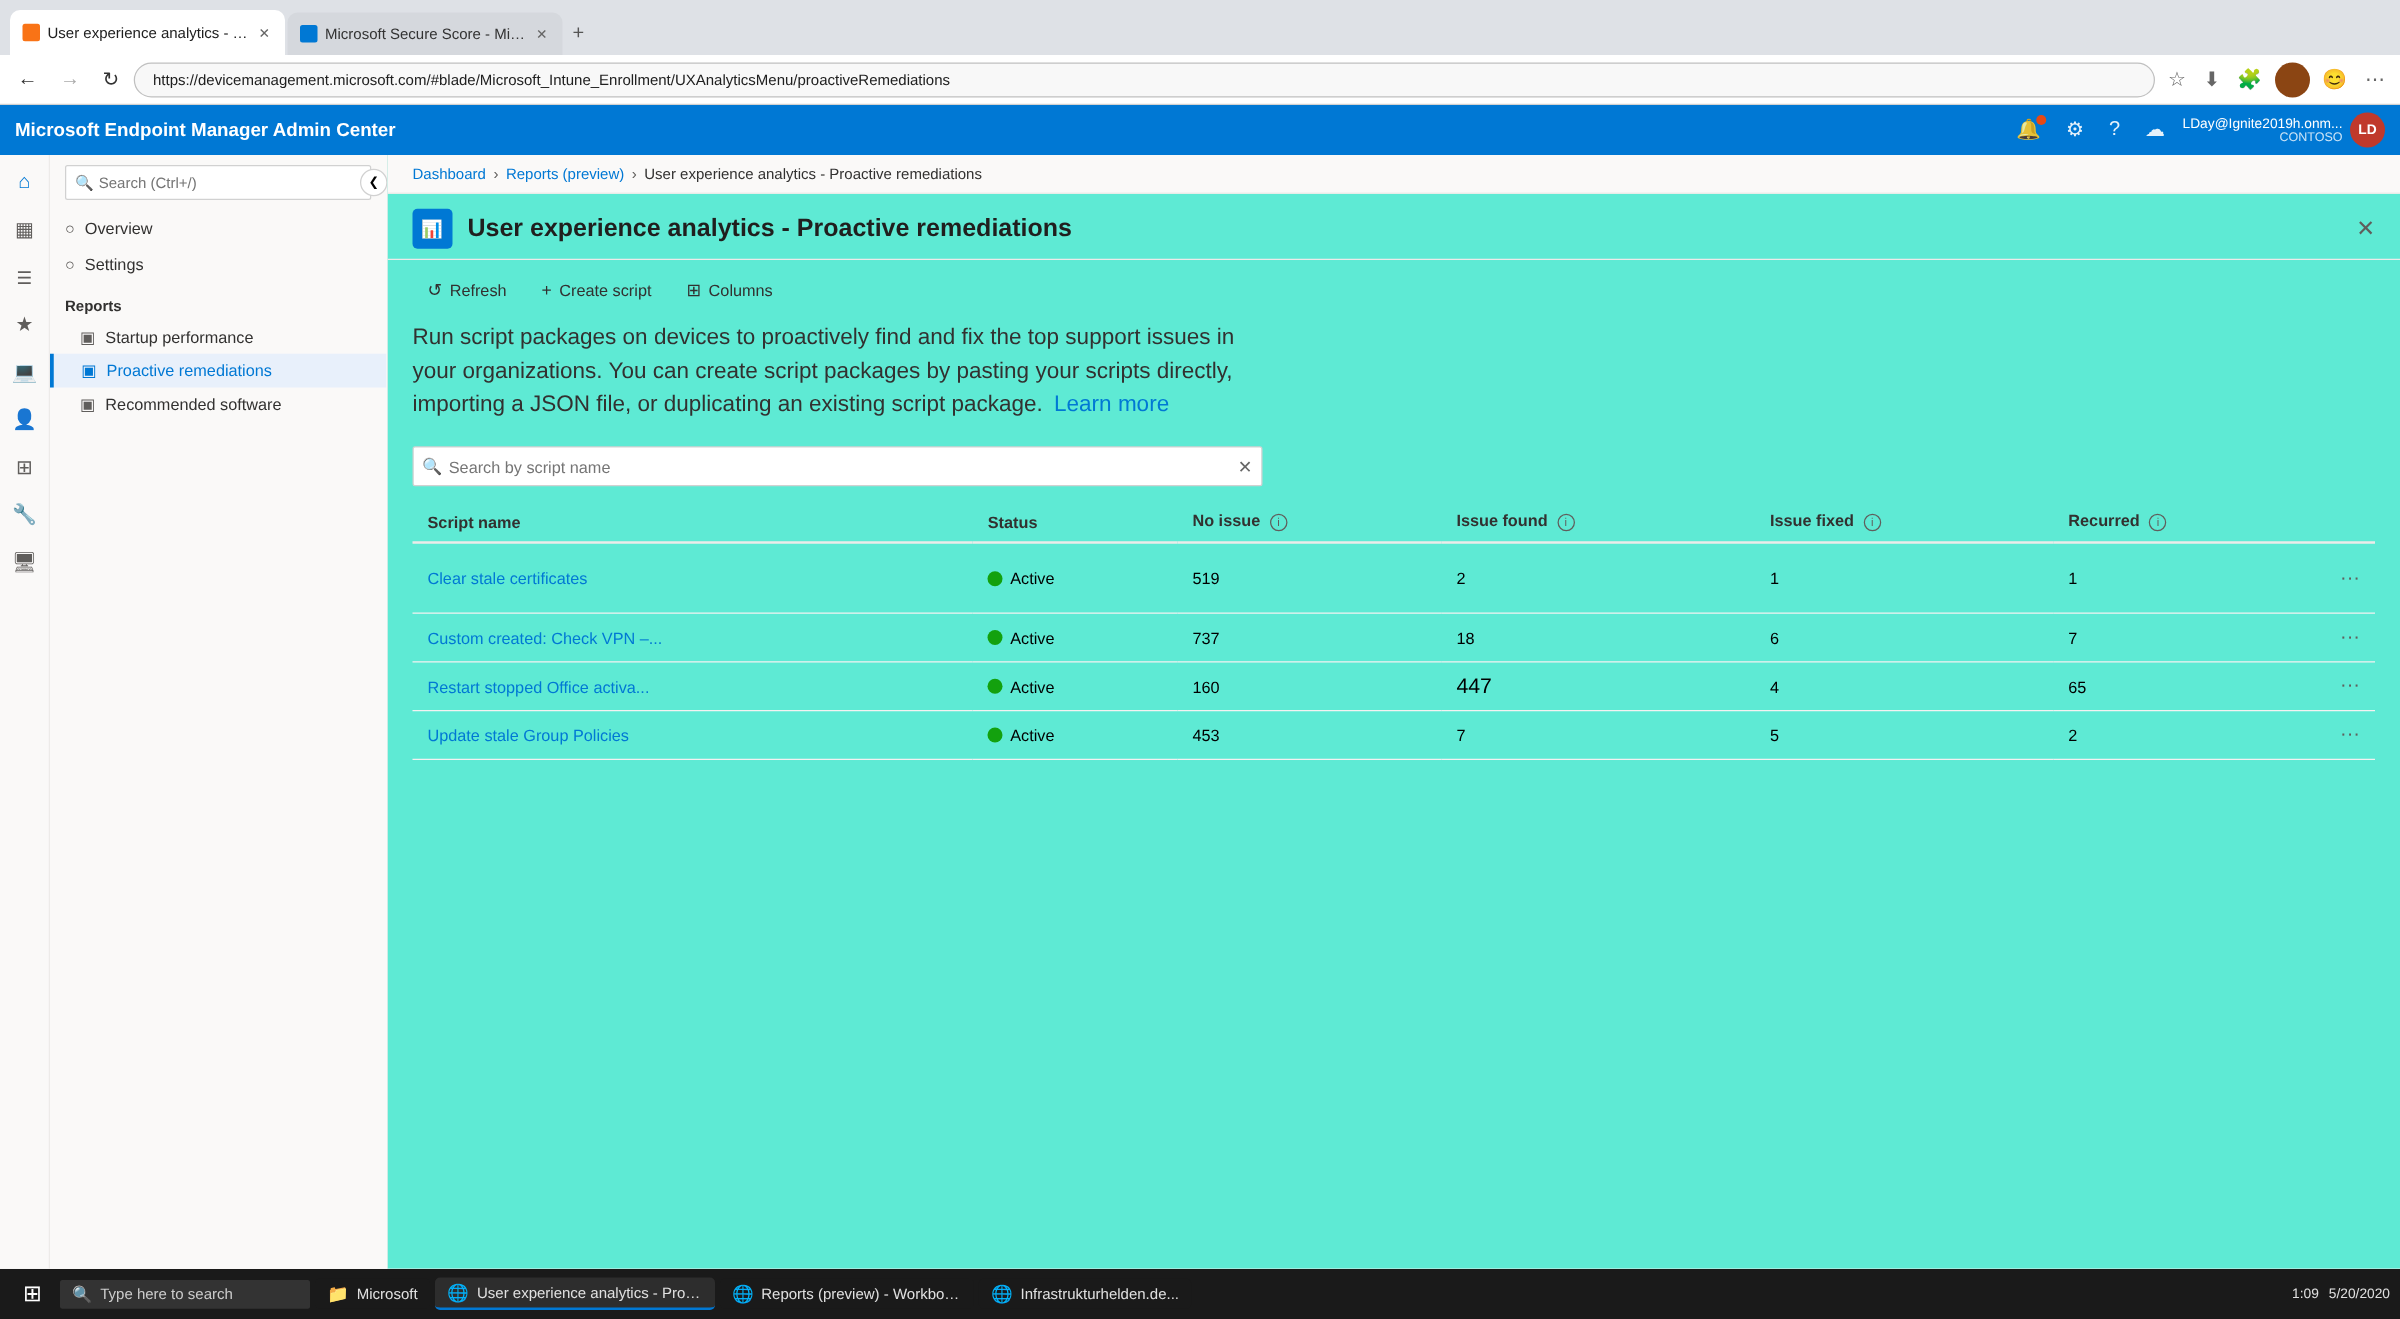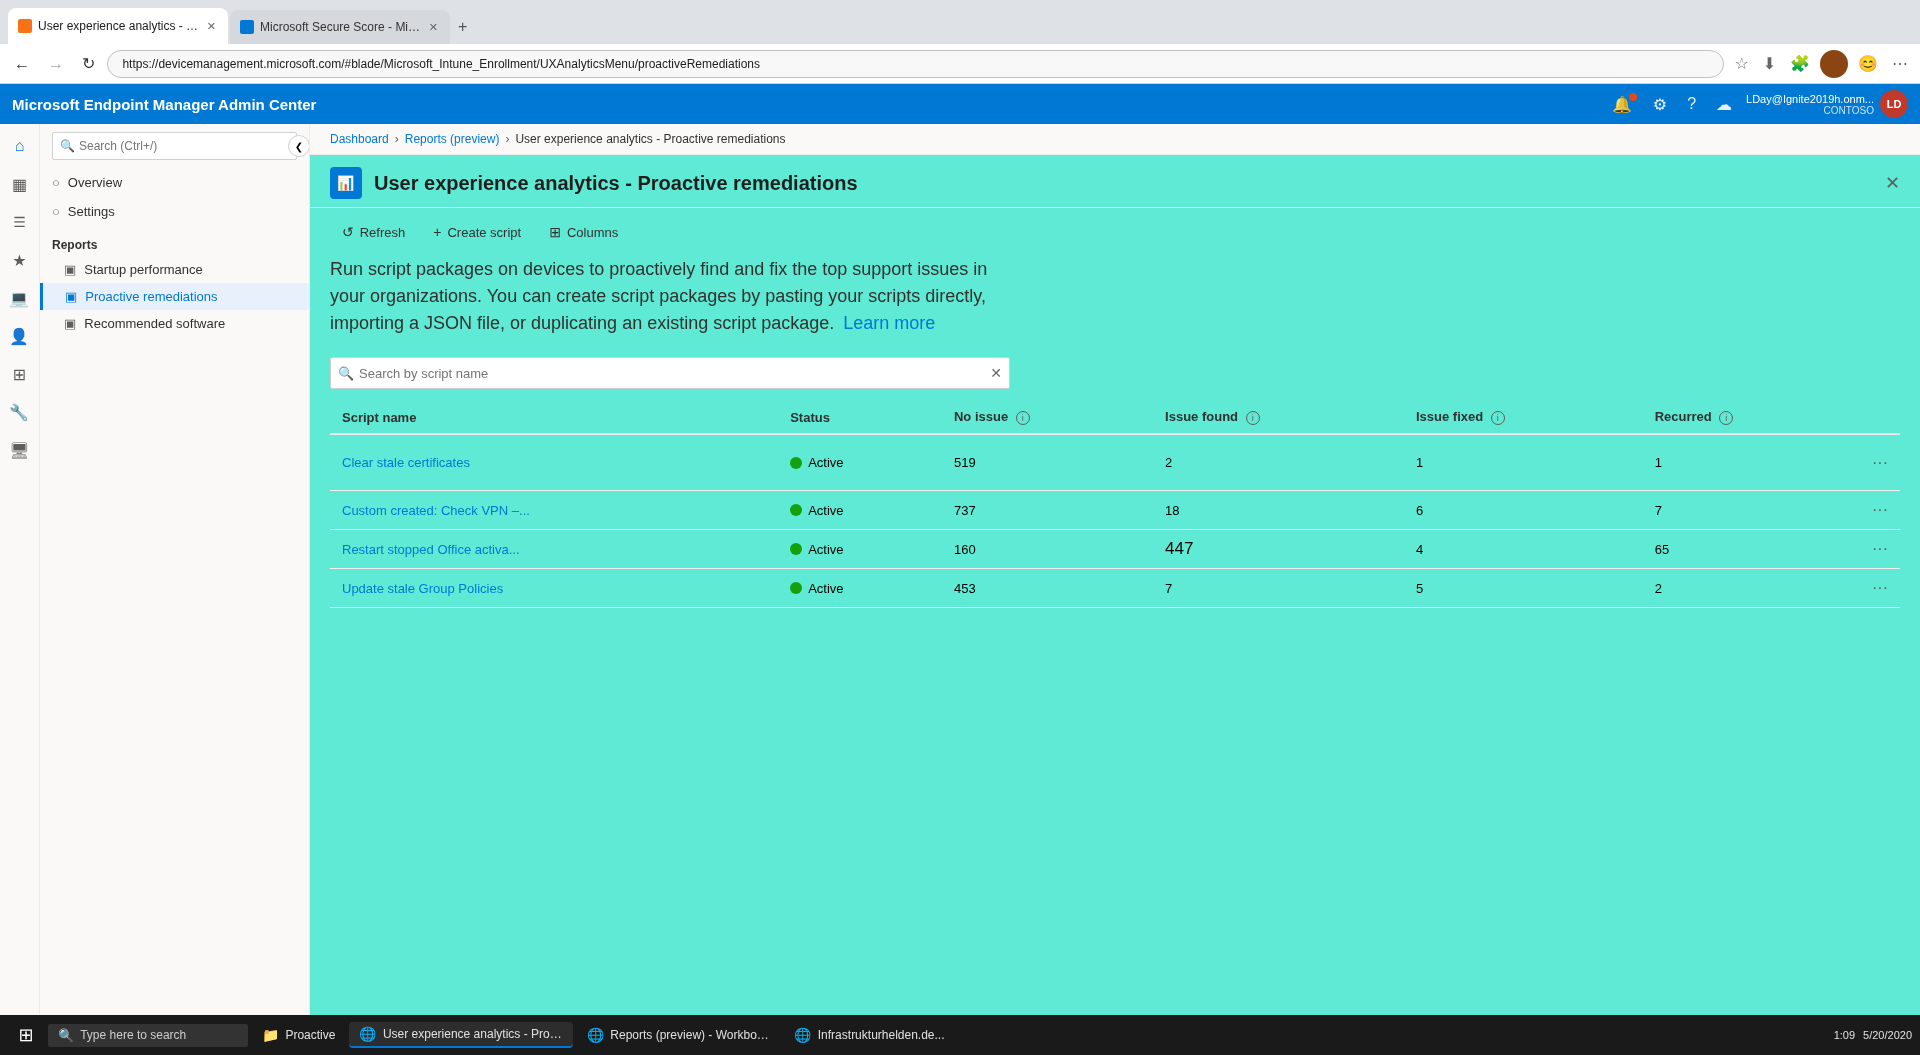--- a/index.html
+++ b/index.html
@@ -264,21 +264,21 @@
 </div>
 
 <div style="height:40px; background:#1a1a1a; display:flex; align-items:center; padding:0 8px; gap:4px; position:fixed; bottom:0; width:100%;">
   <button style="width:36px; height:36px; display:flex; align-items:center; justify-content:center; cursor:pointer; background:none; border:none; color:white; font-size:18px;">⊞</button>
   <div style="display:flex; align-items:center; gap:6px; background:#333; border-radius:2px; padding:4px 10px; flex:0 0 200px; cursor:pointer;">
     <span style="color:#ccc; font-size:13px;">🔍</span>
     <span style="color:#ccc; font-size:12px;">Type here to search</span>
   </div>
   <div style="display:flex; align-items:center; gap:6px; padding:4px 10px; background:#1a1a1a; border-radius:4px; cursor:pointer; color:#e0e0e0; font-size:12px;">
     <span style="font-size:14px;">📁</span>
-    <span>Proactive</span>
+    <span>Microsoft</span>
   </div>
   <div style="display:flex; align-items:center; gap:6px; padding:4px 10px; background:#2d2d2d; border-radius:4px; cursor:pointer; color:#e0e0e0; font-size:12px; border-bottom:2px solid #0078d4;">
     <span style="font-size:14px;">🌐</span>
     <span style="max-width:180px; overflow:hidden; text-overflow:ellipsis; white-space:nowrap;">User experience analytics - Proactiv...</span>
   </div>
   <div style="display:flex; align-items:center; gap:6px; padding:4px 10px; background:#1a1a1a; border-radius:4px; cursor:pointer; color:#e0e0e0; font-size:12px;">
     <span style="font-size:14px;">🌐</span>
     <span style="max-width:160px; overflow:hidden; text-overflow:ellipsis; white-space:nowrap;">Reports (preview) - Workbooks – ...</span>
   </div>
   <div style="display:flex; align-items:center; gap:6px; padding:4px 10px; background:#1a1a1a; border-radius:4px; cursor:pointer; color:#e0e0e0; font-size:12px;">

